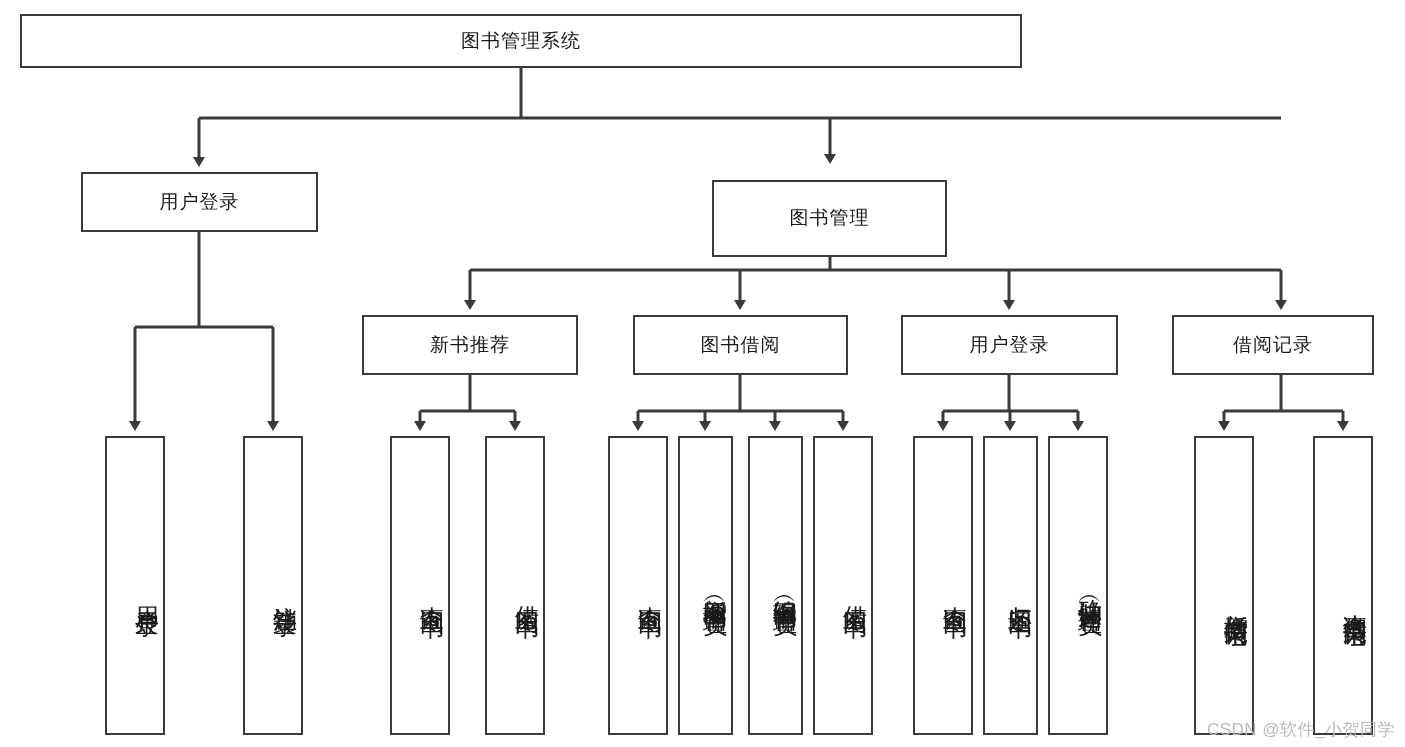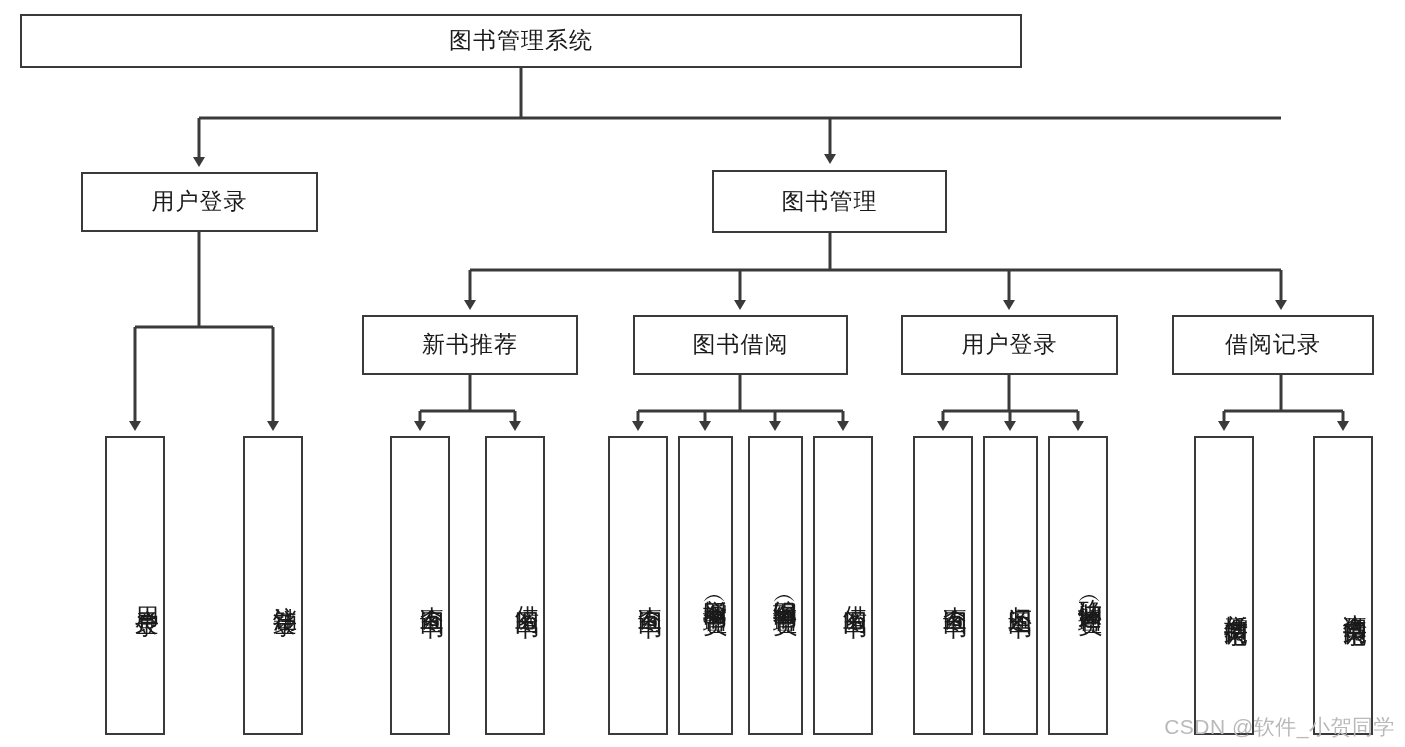--- a/index.html
+++ b/index.html
@@ -29,41 +29,41 @@
     box-sizing: border-box;
     border: 2px solid #3a3a3a;
     background: #ffffff;
     color: #1a1a1a;
     display: flex;
     align-items: center;
     justify-content: center;
     text-align: center;
   }
   .node.horiz {
-    font-size: 23px;
+    font-size: 19px;
     letter-spacing: 1px;
     line-height: 1.2;
   }
   .node.vert {
     writing-mode: vertical-rl;
     text-orientation: upright;
     font-size: 24px;
     letter-spacing: 3px;
     padding-top: 14px;
     align-items: flex-start;
     justify-content: center;
   }
   .node.vert.wide {
     letter-spacing: 2px;
   }
   .watermark {
     position: absolute;
     right: 10px;
     bottom: 6px;
-    font-size: 21px;
+    font-size: 17px;
     color: #b9b9b9;
     white-space: nowrap;
     letter-spacing: 0.5px;
   }
 </style>
 </head>
 <body>
 
 <div id="canvas">
 
@@ -113,21 +113,21 @@
       <path d="M1281,375 L1281,411"></path>
       <path d="M1224,411 L1343,411"></path>
       <path d="M1224,411 L1224,422" marker-end="url(#arrow)"></path>
       <path d="M1343,411 L1343,422" marker-end="url(#arrow)"></path>
     </g>
   </svg>
 
   <div class="node horiz" style="left:20px;top:14px;width:1002px;height:54px;">图书管理系统</div>
 
   <div class="node horiz" style="left:81px;top:172px;width:237px;height:60px;">用户登录</div>
-  <div class="node horiz" style="left:712px;top:170px;width:235px;height:63px;">图书管理</div>
+  <div class="node horiz" style="left:712px;top:180px;width:235px;height:77px;">图书管理</div>
 
   <div class="node horiz" style="left:633px;top:315px;width:215px;height:60px;">图书借阅</div>
   <div class="node horiz" style="left:362px;top:315px;width:216px;height:60px;">新书推荐</div>
   <div class="node horiz" style="left:901px;top:315px;width:217px;height:60px;">用户登录</div>
   <div class="node horiz" style="left:1172px;top:315px;width:202px;height:60px;">借阅记录</div>
 
   <div class="node vert" style="left:105px;top:436px;width:60px;height:299px;">用户登录</div>
   <div class="node vert" style="left:243px;top:436px;width:60px;height:299px;">注销登录</div>
   <div class="node vert" style="left:390px;top:436px;width:60px;height:299px;">查询图书</div>
   <div class="node vert" style="left:485px;top:436px;width:60px;height:299px;">借阅图书</div>

